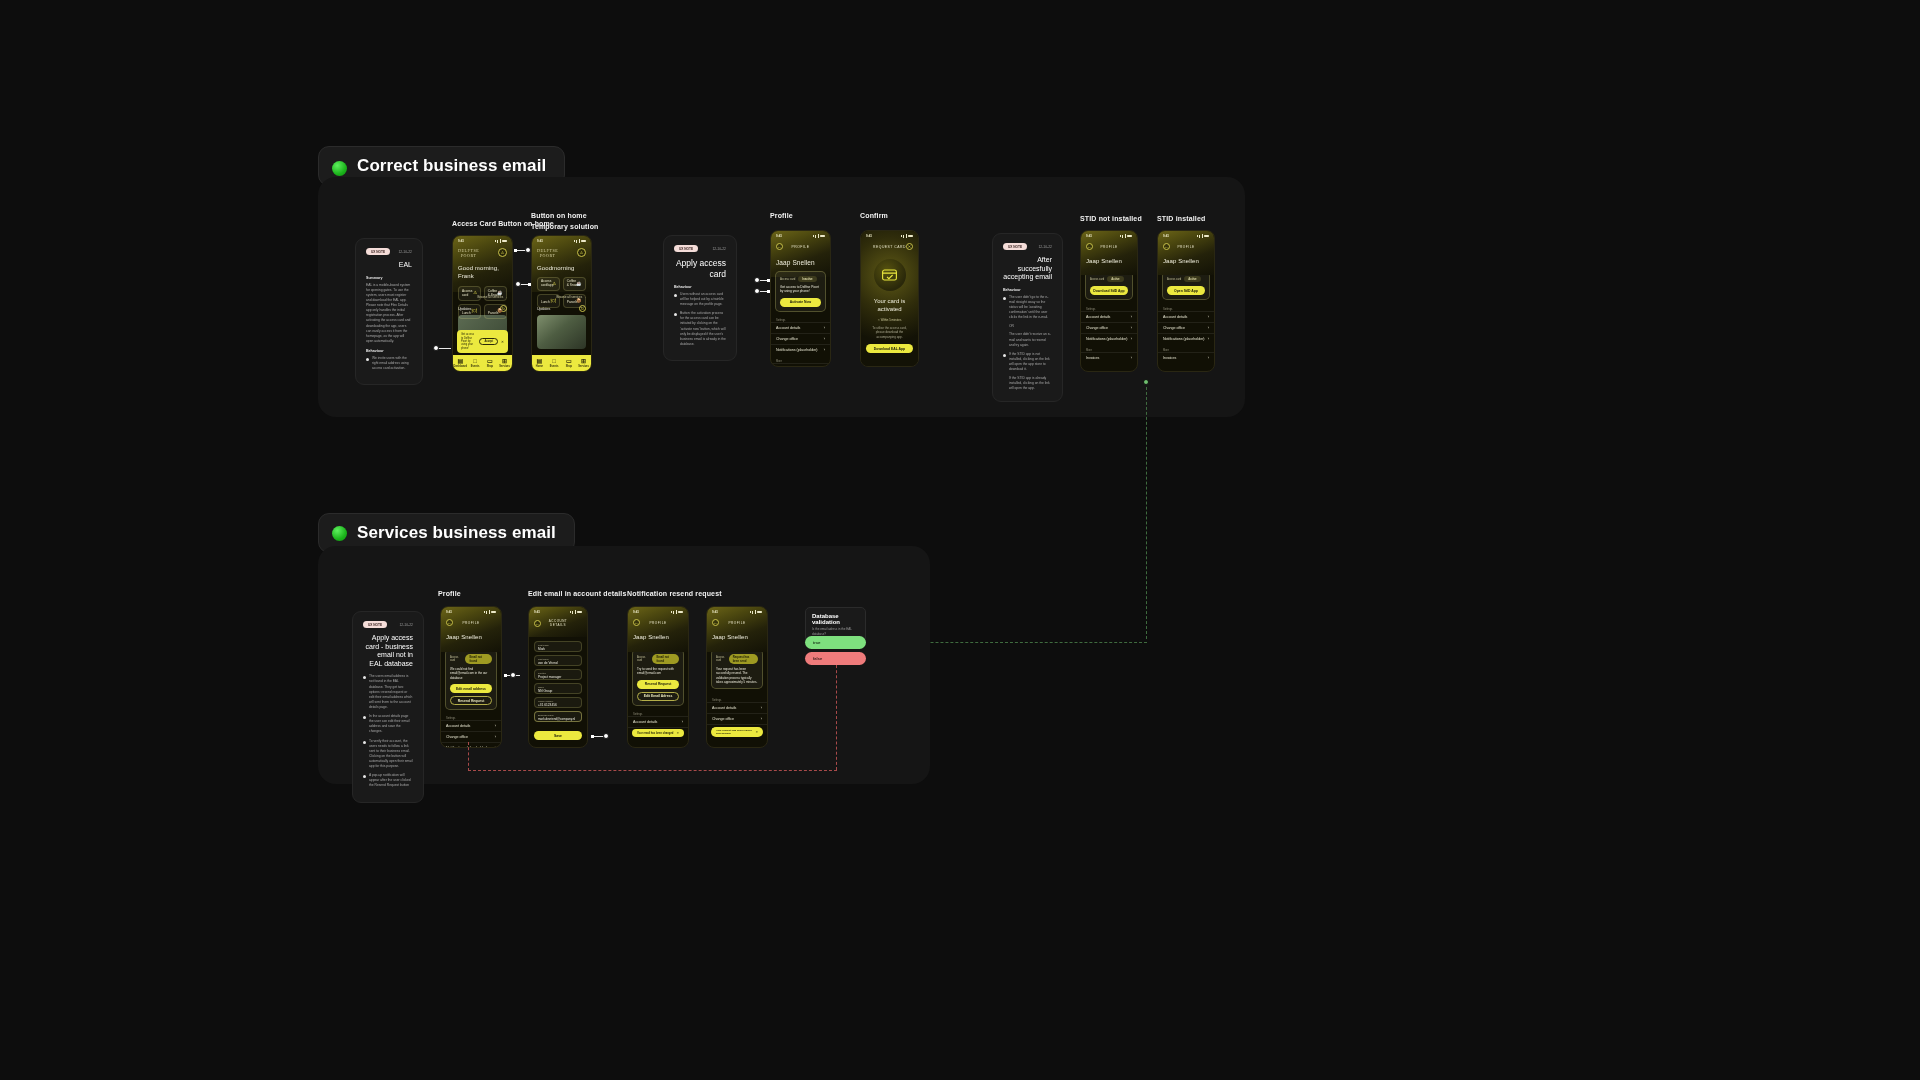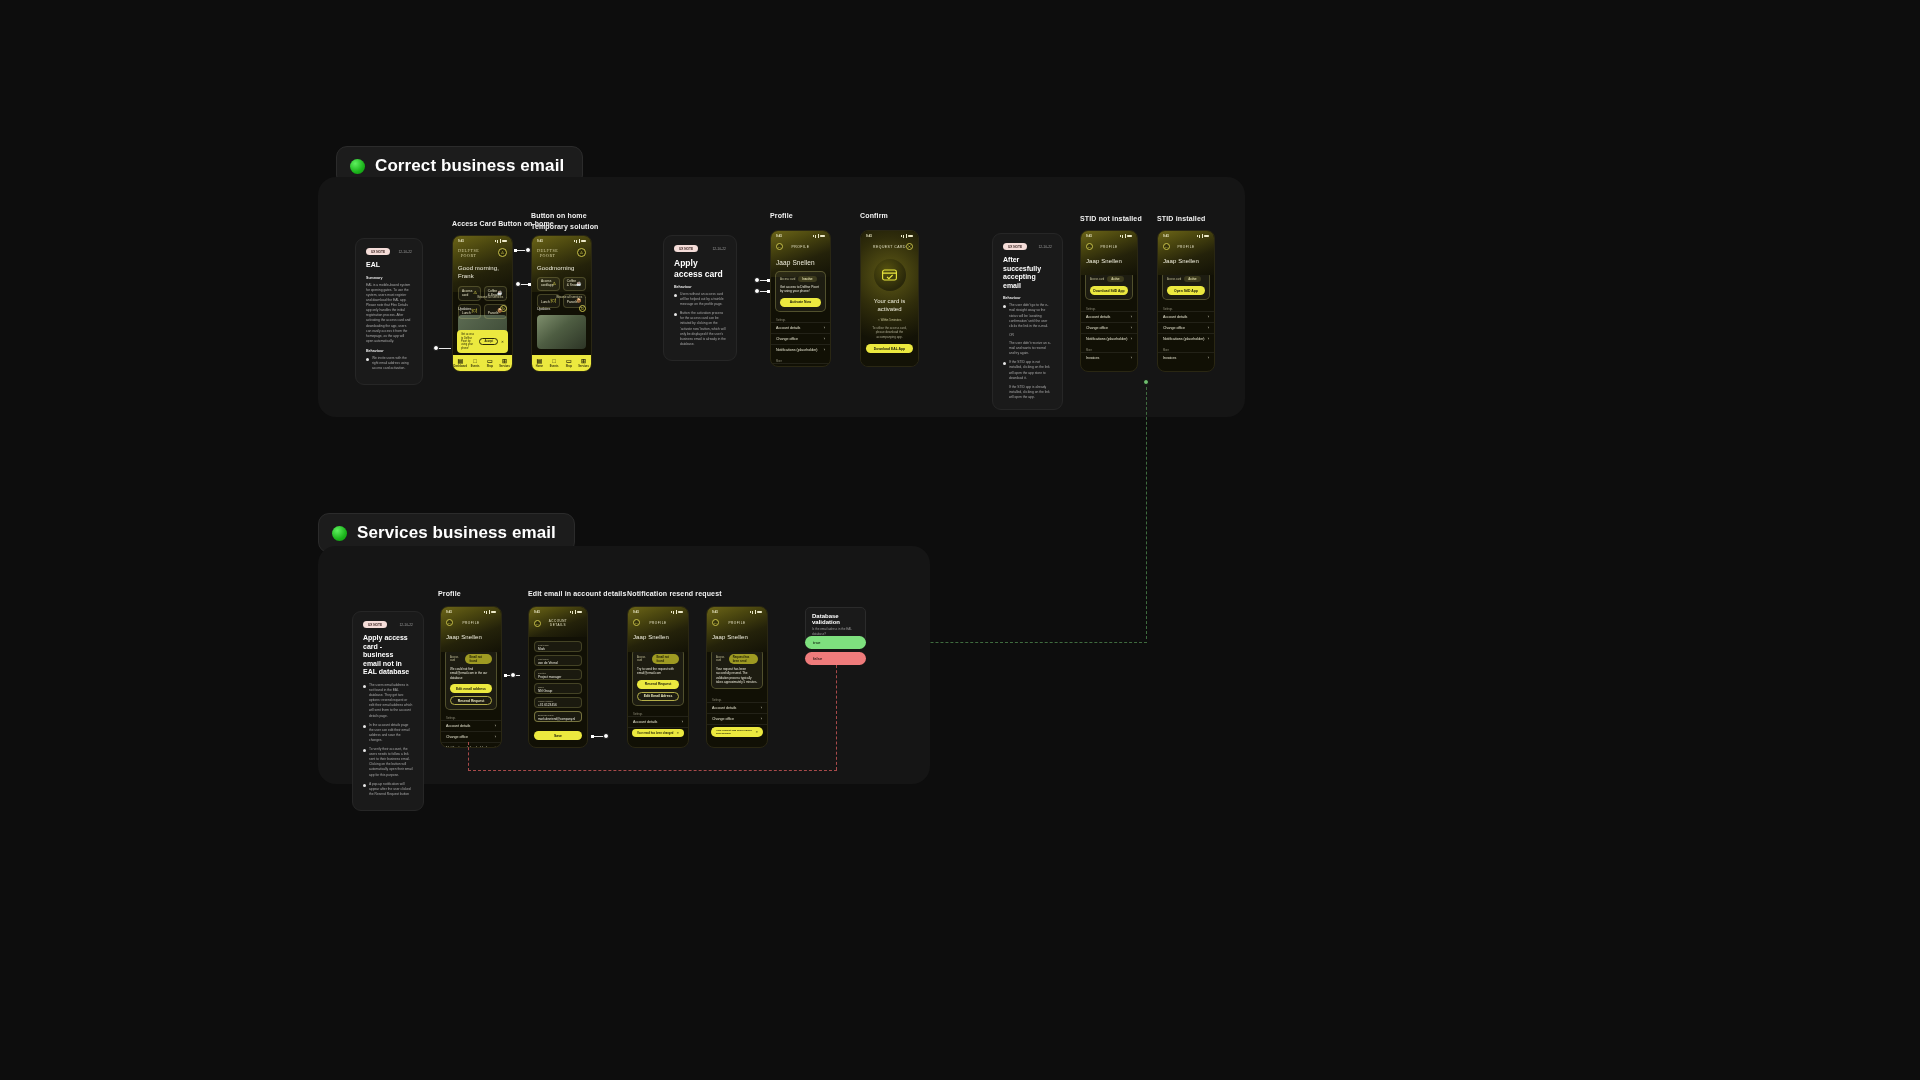--- a/index.html
+++ b/index.html
@@ -81,21 +81,21 @@
   .pill { border-radius:20px; font-size:2.8px; padding:1px 4px; display:inline-block; font-weight:bold;}
 
   
   .note {
     position:absolute; background:#1a1a1a; border-radius:9px; padding:9px 10px;
     border:0.7px solid #262626;
   }
   .note-badge { background:#f5ddd9; color:#3a2320; border-radius:20px;
                 font-size:3.2px; padding:1.6px 5px; font-weight:bold; display:inline-block;}
   .note-date { color:#9c9c9c; font-size:3.4px; }
-  .note-title { color:#fff; font-size:8.5px; font-weight:bold; line-height:1.22; margin:6px 0 6px; }
+  .note-title { color:#fff; font-size:8.5px; font-weight:normal; line-height:1.22; margin:6px 0 6px;text-align:right; }
   .note-sub { color:#e8e8e8; font-size:3.6px; font-weight:bold; margin-bottom:3px;}
   .note-p { color:#a9a9a9; font-size:3.3px; line-height:1.55; }
   .bullet { display:flex; gap:3px; margin-bottom:4px; }
   .bullet .bd { width:3px; height:3px; border-radius:50%; background:#e6e6e6; margin-top:2px; flex:none; }
 
   
   .conn { position:absolute; height:1px; background:#e9e9e9; }
   .knob { position:absolute; width:6px; height:6px; border-radius:50%;
           background:#fff; border:1.4px solid #151515; }
   .sqr { position:absolute; width:3px; height:3px; background:#fff; }
@@ -109,21 +109,21 @@
   .valbox h4 { color:#fff; font-size:6px; font-weight:bold; }
   .valbox p { color:#9a9a9a; font-size:3px; line-height:1.5; margin-top:2px;}
   .valpill { position:absolute; border-radius:20px; display:flex; align-items:center;
              padding-left:8px; font-size:4px; font-weight:bold; }
 </style>
 </head>
 <body>
 
 <div id="board">
 
-  <div class="chip" style="left:336px; top:146px;">
+  <div class="chip" style="left:318px; top:146px;align-items:flex-end;">
     <span class="dot"></span>
     <span>Correct business email</span>
   </div>
 
   <div class="frame" style="left:318px; top:177px; width:927px; height:240px;"></div>
 
   <div class="glabel" style="left:452px; top:219px;">Access Card Button on home</div>
   <div class="glabel" style="left:531px; top:211px;">Button on home
 Temporary solution</div>
   <div class="glabel" style="left:770px; top:211px;">Profile</div>

